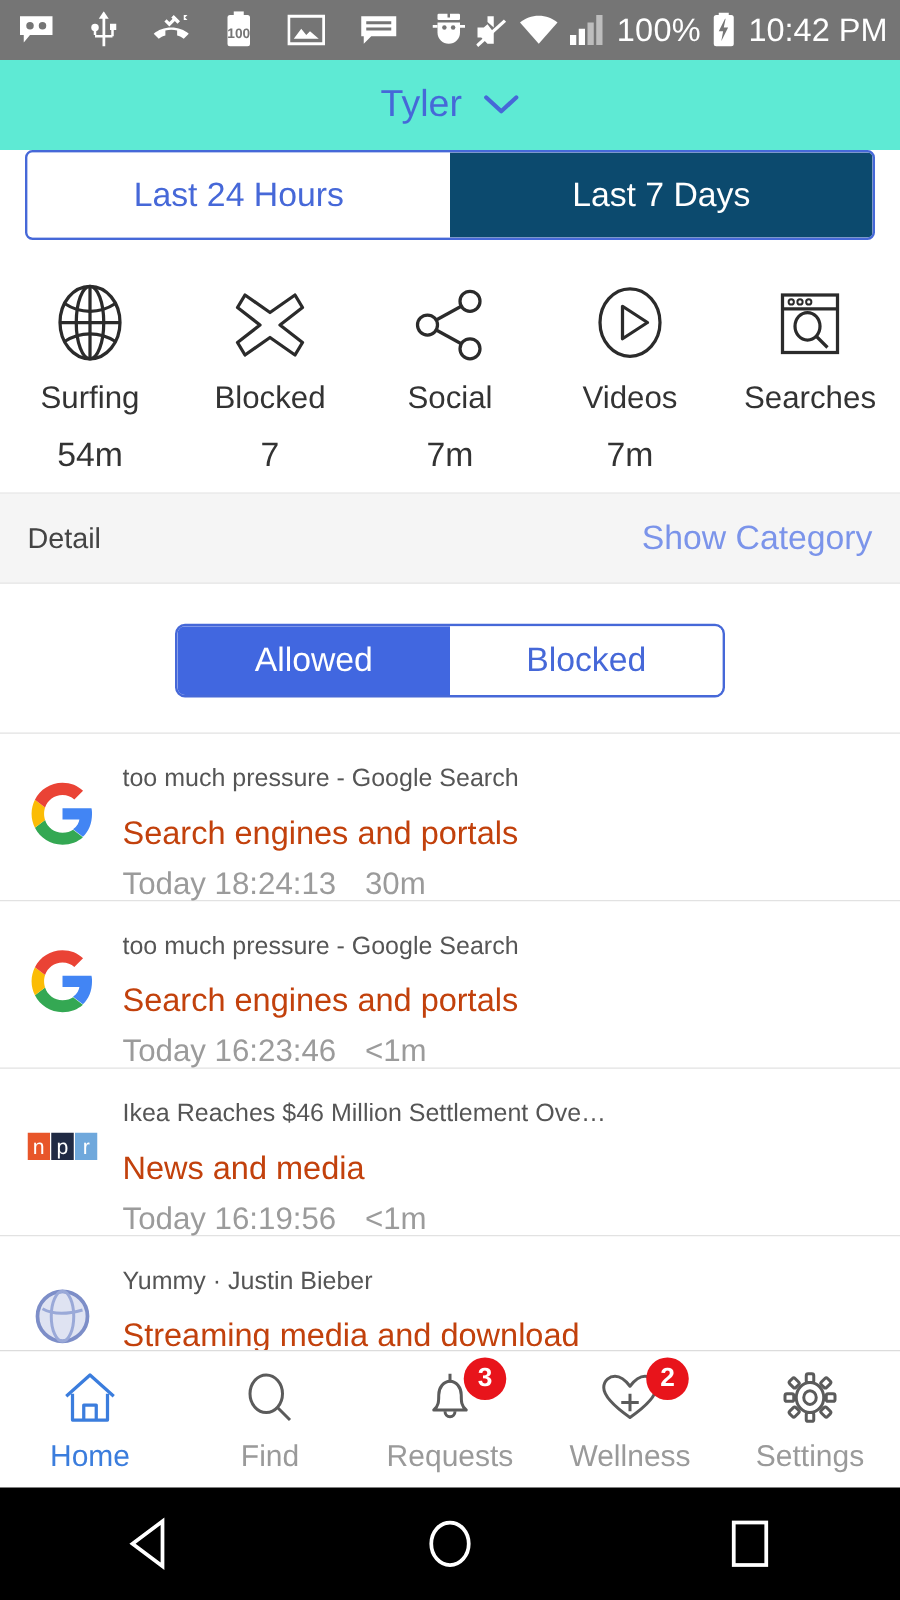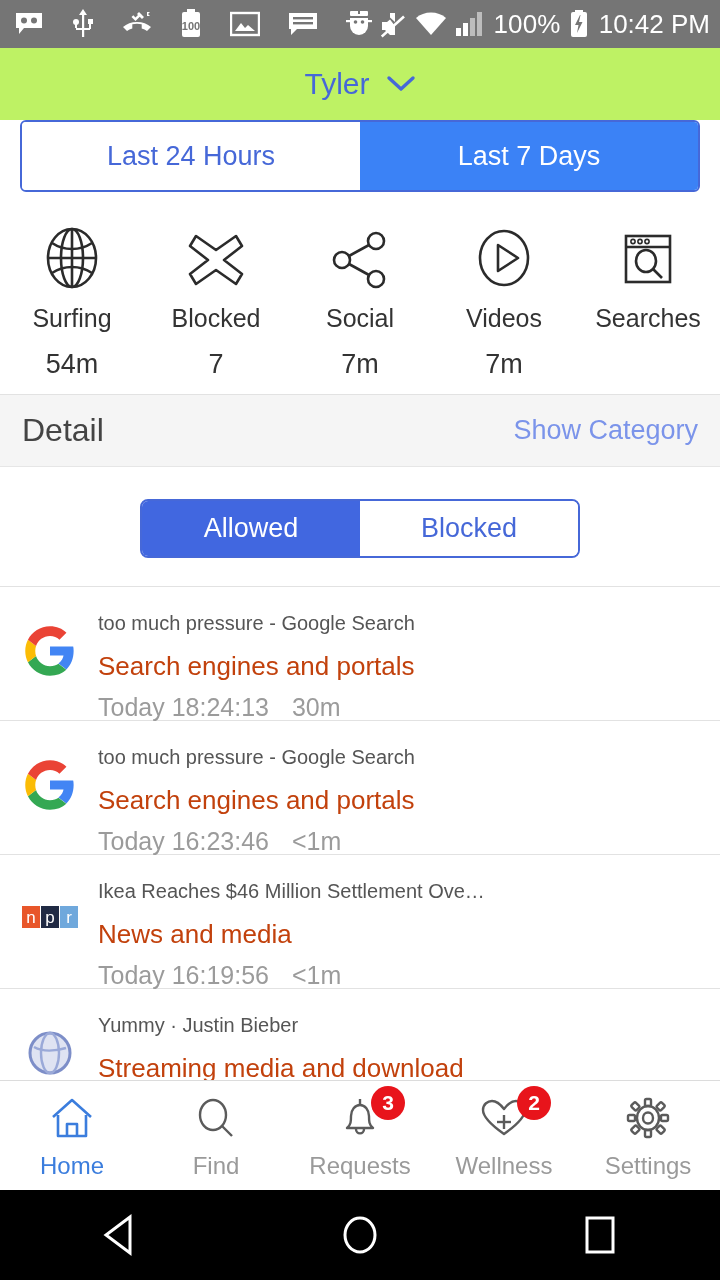--- a/index.html
+++ b/index.html
@@ -19,55 +19,55 @@
   }
   .sb-left { display:flex; align-items:center; gap: 28px; }
   .sb-right { display:flex; align-items:center; gap: 8px; }
   .sb-ico { display:block; }
   .sb-text { font-size: 26px; letter-spacing: .2px; }
   .sb-time { font-size: 26px; margin-left: 2px; }
 
   
   .profile-header {
     height: 72px; display:flex; align-items:center; justify-content:center;
-    gap: 16px; background:#bef264;
+    gap: 16px; background:#5eead4;
   }
   .profile-name { color:#4668d8; font-size: 30px; }
   .chev { display:block; }
 
   
   .seg-wrap { padding: 0 20px; }
   .seg {
     display:flex; border: 2px solid #4668d8; border-radius: 6px; overflow:hidden;
     height: 72px;
   }
   .seg > div {
     flex:1; display:flex; align-items:center; justify-content:center;
     font-size: 27px; cursor:pointer;
   }
   .seg .off { background:#fff; color:#4668d8; }
-  .seg .on  { background:#3b82f6; color:#fff; }
+  .seg .on  { background:#0c4a6e; color:#fff; }
 
   
   .stats {
     margin-top: 28px; display:flex; border-bottom: 1px solid #e2e2e2;
     padding-bottom: 14px;
   }
   .stat { flex:1; display:flex; flex-direction:column; align-items:center; }
   .stat-icon { height: 70px; display:flex; align-items:flex-end; justify-content:center; }
   .stat-label { margin-top: 14px; font-size: 25px; color:#333; }
   .stat-value { margin-top: 16px; font-size: 27px; color:#333; min-height: 29px; }
 
   
   .detailbar {
     height: 72px; background:#f5f5f5; border-bottom:1px solid #e6e6e6;
     display:flex; align-items:center; justify-content:space-between;
     padding: 0 22px;
   }
-  .detail-title { font-size: 32px; color:#444; }
+  .detail-title { font-size: 23px; color:#444; }
   .detail-action { font-size: 27px; color:#7b94ea; cursor:pointer; }
 
   
   .ab-wrap { display:flex; justify-content:center; padding: 32px 0 28px; }
   .ab {
     display:flex; width: 440px; height: 59px;
     border:2px solid #4668d8; border-radius: 8px; overflow:hidden;
   }
   .ab > div { flex:1; display:flex; align-items:center; justify-content:center; font-size:27px; cursor:pointer; }
   .ab .on  { background:#4167e0; color:#fff; }

